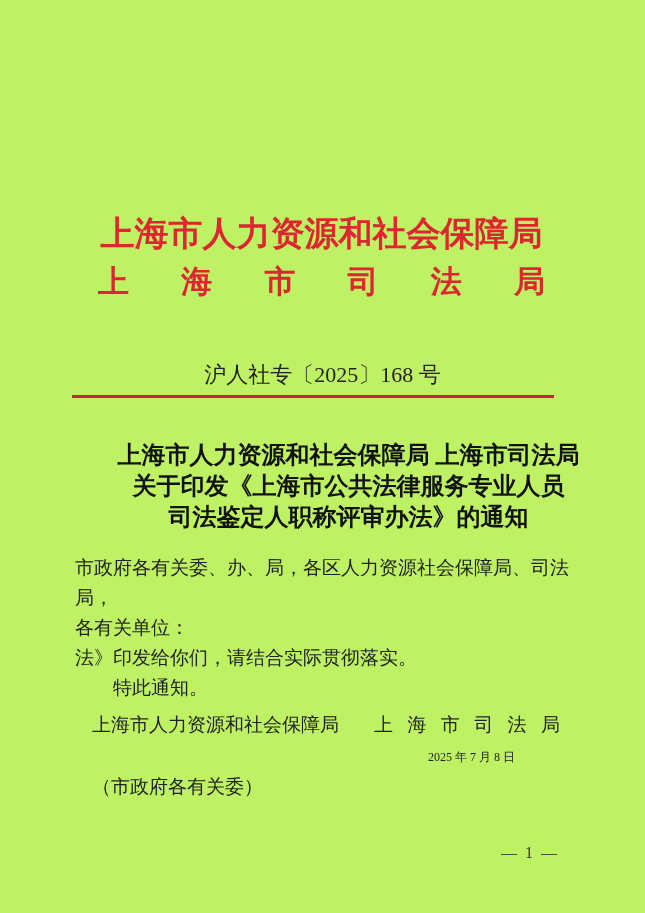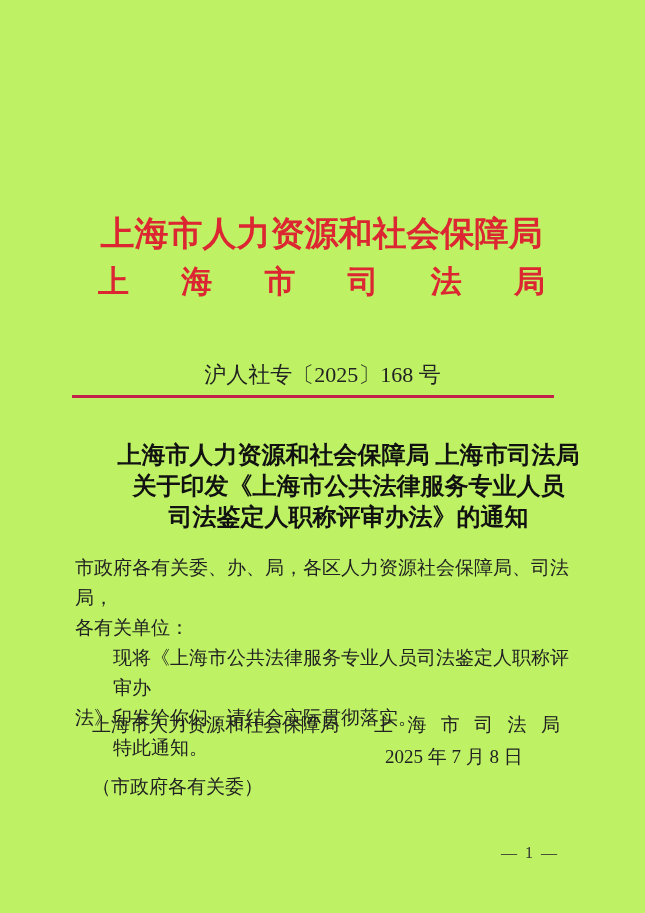--- a/index.html
+++ b/index.html
@@ -107,22 +107,22 @@
     width: 186px;
     text-align: justify;
     text-align-last: justify;
     white-space: nowrap;
   }
   .sig-date {
     position: absolute;
     top: 745px;
     left: 385px;
     width: 130px;
-    text-align: center;
-    font-size: 19px;
+    text-align: right;
+    font-size: 12px;
     line-height: 24px;
     white-space: nowrap;
     color: #222;
   }
 
   
   .disclosure {
     position: absolute;
     top: 775px;
     left: 92px;
@@ -158,21 +158,20 @@
 
   <div class="doc-title">
     <div>上海市人力资源和社会保障局 上海市司法局</div>
     <div>关于印发《上海市公共法律服务专业人员</div>
     <div>司法鉴定人职称评审办法》的通知</div>
   </div>
 
   <div class="doc-body">
     <div>市政府各有关委、办、局，各区人力资源社会保障局、司法局，</div>
     <div>各有关单位：</div>
-    <div class="indent">现将《上海市公共法律服务专业人员司法鉴定人职称评审办</div>
     <div>法》印发给你们，请结合实际贯彻落实。</div>
     <div class="indent">特此通知。</div>
   </div>
 
   <div class="signatures">
     <div class="sig-left">上海市人力资源和社会保障局</div>
     <div class="sig-right">上 海 市 司 法 局</div>
   </div>
 
   <div class="sig-date">2025 年 7 月 8 日</div>

